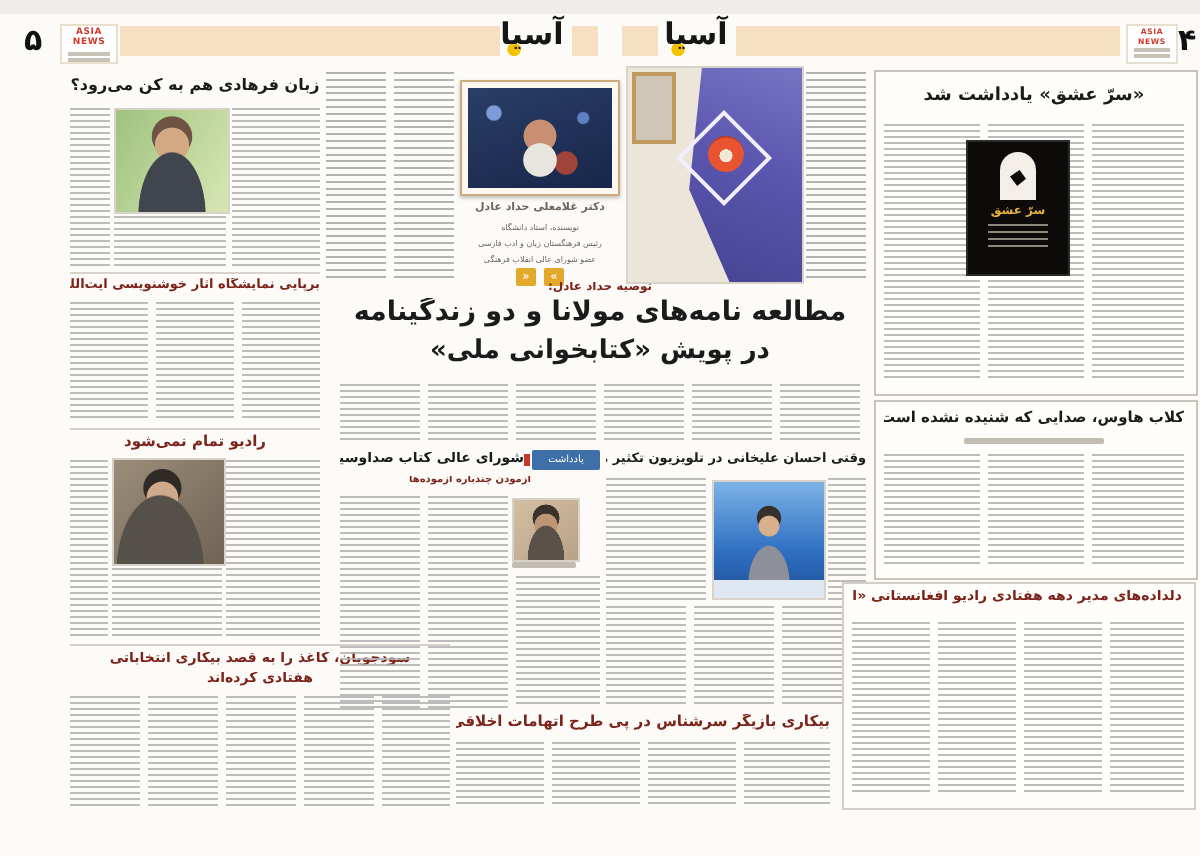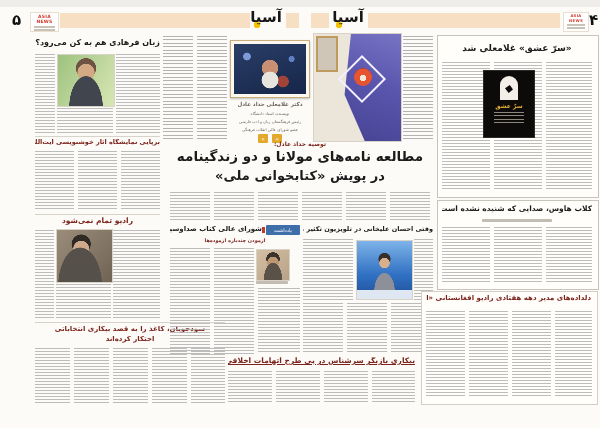--- a/index.html
+++ b/index.html
@@ -112,21 +112,21 @@
   <div class="rule" style="left:35px;top:214px;width:125px;"></div>
 
   <div class="hl maroon" style="left:35px;top:217px;width:125px;font-size:7.5px;">رادیو تمام نمی‌شود</div>
   <div class="txt" style="left:35px;top:230px;width:19px;height:88px;"></div>
   <div class="photo ph-radio" style="left:56px;top:229px;width:55px;height:52px;"></div>
   <div class="txt" style="left:113px;top:230px;width:47px;height:88px;"></div>
   <div class="txt" style="left:56px;top:284px;width:55px;height:34px;"></div>
 
   <div class="rule" style="left:35px;top:322px;width:190px;"></div>
   <div class="hl maroon" style="left:40px;top:326px;width:180px;font-size:7px;">سودجویان، کاغذ را به قصد بیکاری انتخاباتی</div>
-  <div class="hl maroon" style="left:40px;top:336px;width:180px;font-size:7px;">احتکار کرده‌اند</div>
+  <div class="hl maroon" style="left:40px;top:336px;width:180px;font-size:7px;">هفتادی کرده‌اند</div>
   <div class="txt" style="left:35px;top:348px;width:35px;height:55px;"></div>
   <div class="txt" style="left:74px;top:348px;width:35px;height:55px;"></div>
   <div class="txt" style="left:113px;top:348px;width:35px;height:55px;"></div>
   <div class="txt" style="left:152px;top:348px;width:35px;height:55px;"></div>
   <div class="txt" style="left:191px;top:348px;width:34px;height:55px;"></div>
 
   <div class="txt2" style="left:163px;top:36px;width:30px;height:104px;"></div>
   <div class="txt2" style="left:197px;top:36px;width:30px;height:104px;"></div>
 
   <div class="frame" style="left:230px;top:40px;width:72px;height:50px;">
@@ -168,28 +168,28 @@
   <div class="txt" style="left:258px;top:288px;width:42px;height:66px;"></div>
 
   <div class="hl" style="left:303px;top:226px;width:130px;font-size:6.5px;">وقتی احسان علیخانی در تلویزیون تکثیر می‌شود!</div>
   <div class="txt" style="left:303px;top:239px;width:50px;height:61px;"></div>
   <div class="photo ph-ehsan" style="left:356px;top:240px;width:55px;height:58px;"></div>
   <div class="txt" style="left:414px;top:239px;width:19px;height:61px;"></div>
   <div class="txt" style="left:303px;top:303px;width:40px;height:51px;"></div>
   <div class="txt" style="left:347px;top:303px;width:40px;height:51px;"></div>
   <div class="txt" style="left:391px;top:303px;width:42px;height:51px;"></div>
 
-  <div class="hl maroon" style="left:228px;top:357px;width:187px;font-size:7.5px;text-decoration:underline;">بیکاری بازیگر سرشناس در پی طرح اتهامات اخلاقی</div>
+  <div class="hl maroon" style="left:228px;top:357px;width:187px;font-size:7.5px;">بیکاری بازیگر سرشناس در پی طرح اتهامات اخلاقی</div>
   <div class="txt" style="left:228px;top:371px;width:44px;height:33px;"></div>
   <div class="txt" style="left:276px;top:371px;width:44px;height:33px;"></div>
   <div class="txt" style="left:324px;top:371px;width:44px;height:33px;"></div>
   <div class="txt" style="left:372px;top:371px;width:43px;height:33px;"></div>
 
   <div class="box" style="left:437px;top:35px;width:160px;height:161px;"></div>
-  <div class="hl" style="left:442px;top:43px;width:150px;font-size:9px;">«سرّ عشق» غلامعلی شد</div>
+  <div class="hl" style="left:442px;top:43px;width:150px;font-size:9px;">«سرّ عشق» یادداشت شد</div>
   <div class="txt" style="left:442px;top:62px;width:48px;height:129px;"></div>
   <div class="txt" style="left:494px;top:62px;width:48px;height:129px;"></div>
   <div class="txt" style="left:546px;top:62px;width:46px;height:129px;"></div>
   <div class="poster" style="left:483px;top:70px;width:50px;height:66px;">
     <div class="arch"></div>
     <div class="ptitle">سرّ عشق</div>
     <div class="plines"></div>
   </div>
 
   <div class="box" style="left:437px;top:200px;width:160px;height:88px;"></div>

